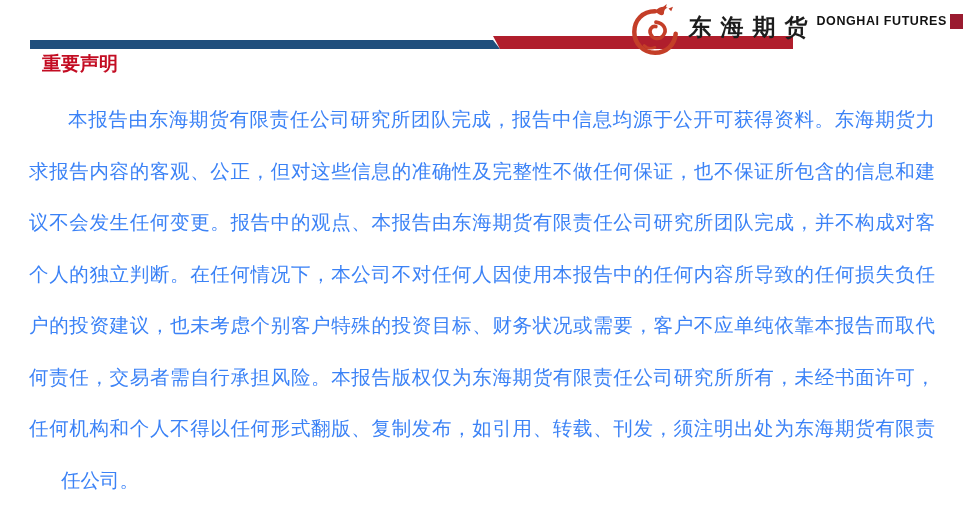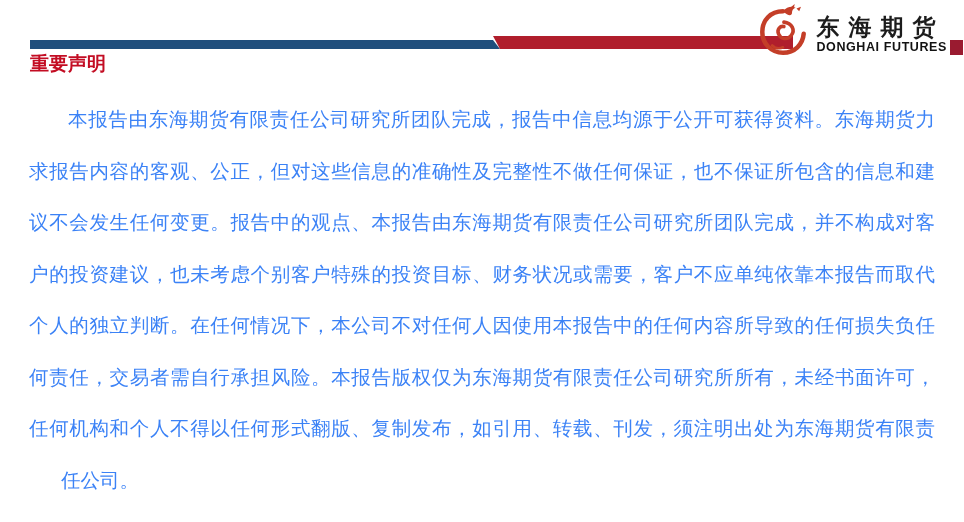--- a/index.html
+++ b/index.html
@@ -44,21 +44,21 @@
     display: flex;
     align-items: flex-start;
   }
   .logo-mark {
     width: 54px;
     height: 56px;
     margin-right: 6px;
   }
   .logo-text {
     display: flex;
-    flex-direction: column;
+    flex-direction: row;
     padding-top: 10px;
   }
   .logo-cn {
     font-family: "Liberation Sans", "DejaVu Sans", sans-serif;
     font-weight: bold;
     font-size: 23px;
     line-height: 26px;
     color: #1c1c1c;
     letter-spacing: 9px;
     white-space: nowrap;
@@ -79,21 +79,21 @@
   .logo-square {
     width: 13px;
     height: 15px;
     background: #9a1b30;
     margin-left: 3px;
   }
 
   
   .section-title {
     position: absolute;
-    left: 30px;
+    left: 42px;
     top: 51px;
     font-family: "Liberation Sans", "DejaVu Sans", sans-serif;
     font-weight: bold;
     font-size: 19px;
     color: #c30d23;
   }
 
   
   .disclaimer {
     position: absolute;
@@ -143,20 +143,20 @@
       </div>
     </div>
   </div>
 
   <div class="section-title">重要声明</div>
 
   <div class="disclaimer">
     <div class="line first">本报告由东海期货有限责任公司研究所团队完成，报告中信息均源于公开可获得资料。东海期货力</div>
     <div class="line">求报告内容的客观、公正，但对这些信息的准确性及完整性不做任何保证，也不保证所包含的信息和建</div>
     <div class="line">议不会发生任何变更。报告中的观点、本报告由东海期货有限责任公司研究所团队完成，并不构成对客</div>
+    <div class="line">个人的独立判断。在任何情况下，本公司不对任何人因使用本报告中的任何内容所导致的任何损失负任</div>
     <div class="line">户的投资建议，也未考虑个别客户特殊的投资目标、财务状况或需要，客户不应单纯依靠本报告而取代</div>
-    <div class="line">个人的独立判断。在任何情况下，本公司不对任何人因使用本报告中的任何内容所导致的任何损失负任</div>
     <div class="line">何责任，交易者需自行承担风险。本报告版权仅为东海期货有限责任公司研究所所有，未经书面许可，</div>
     <div class="line">任何机构和个人不得以任何形式翻版、复制发布，如引用、转载、刊发，须注明出处为东海期货有限责</div>
     <div class="line last">任公司。</div>
   </div>
 
 </div>
 
 </body></html>

